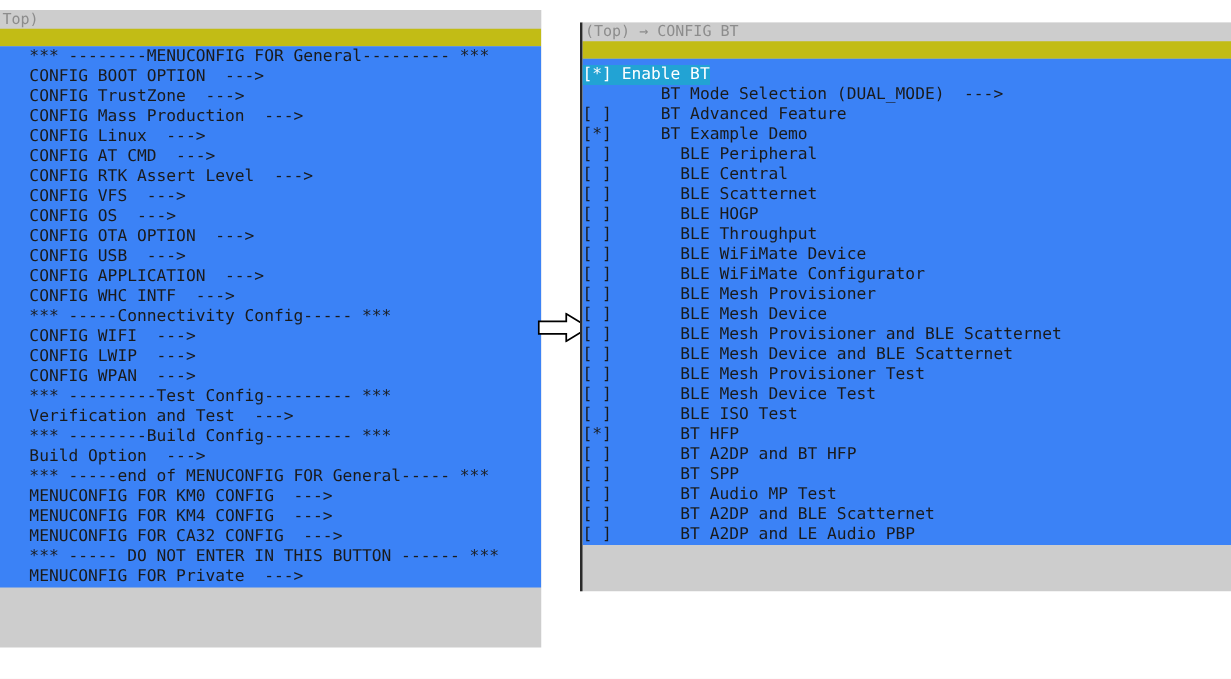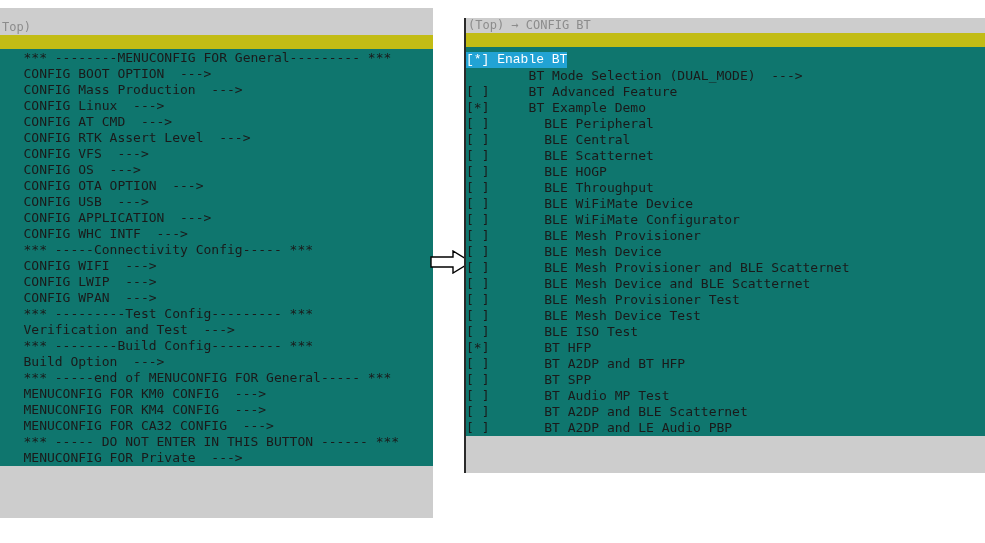--- a/index.html
+++ b/index.html
@@ -32,46 +32,45 @@
     white-space: pre;
     background: #cdcdcd;
     letter-spacing: 0px;
   }
   .panel-bar {
     height: 14px;
     background: #c2bc15;
   }
   .panel-body {
     padding-top: 1px;
-    background: #0f766e;
+    background: #3b82f6;
   }
   .row {
     height: 16px;
     line-height: 16px;
     font-size: 13px;
     color: #1a1a1a;
     white-space: pre;
     font-family: "DejaVu Sans Mono", "Liberation Mono", monospace;
   }
   .row.sel {
     background: #22a3d4;
     color: #ffffff;
     display: inline-block;
-    font-family: Liberation Mono, monospace;
   }
   .row-wrap { white-space: pre; }
 
   
   #left-panel {
     left: 0px;
     top: 8px;
     width: 433px;
     height: 510px;
   }
-  #left-panel .panel-header { margin-top: 12px; }
+  #left-panel .panel-header { margin-top: 0px; }
   #left-panel .panel-body { padding-left: 0px; }
 
   
   #right-panel {
     left: 464px;
     top: 18px;
     width: 611px;
     height: 455px;
     border-left: 2px solid #2a2a2a;
   }
@@ -87,20 +86,21 @@
 </style>
 </head>
 <body>
 
 <div class="panel" id="left-panel">
   <div class="panel-header">Top)</div>
   <div class="panel-bar"></div>
   <div class="panel-body" id="left-rows">
       <div class="row-wrap"><div class="row">   *** --------MENUCONFIG FOR General--------- ***</div></div>
       <div class="row-wrap"><div class="row">   CONFIG BOOT OPTION  ---&gt;</div></div>
+      <div class="row-wrap"><div class="row">   CONFIG TrustZone  ---&gt;</div></div>
       <div class="row-wrap"><div class="row">   CONFIG Mass Production  ---&gt;</div></div>
       <div class="row-wrap"><div class="row">   CONFIG Linux  ---&gt;</div></div>
       <div class="row-wrap"><div class="row">   CONFIG AT CMD  ---&gt;</div></div>
       <div class="row-wrap"><div class="row">   CONFIG RTK Assert Level  ---&gt;</div></div>
       <div class="row-wrap"><div class="row">   CONFIG VFS  ---&gt;</div></div>
       <div class="row-wrap"><div class="row">   CONFIG OS  ---&gt;</div></div>
       <div class="row-wrap"><div class="row">   CONFIG OTA OPTION  ---&gt;</div></div>
       <div class="row-wrap"><div class="row">   CONFIG USB  ---&gt;</div></div>
       <div class="row-wrap"><div class="row">   CONFIG APPLICATION  ---&gt;</div></div>
       <div class="row-wrap"><div class="row">   CONFIG WHC INTF  ---&gt;</div></div>

